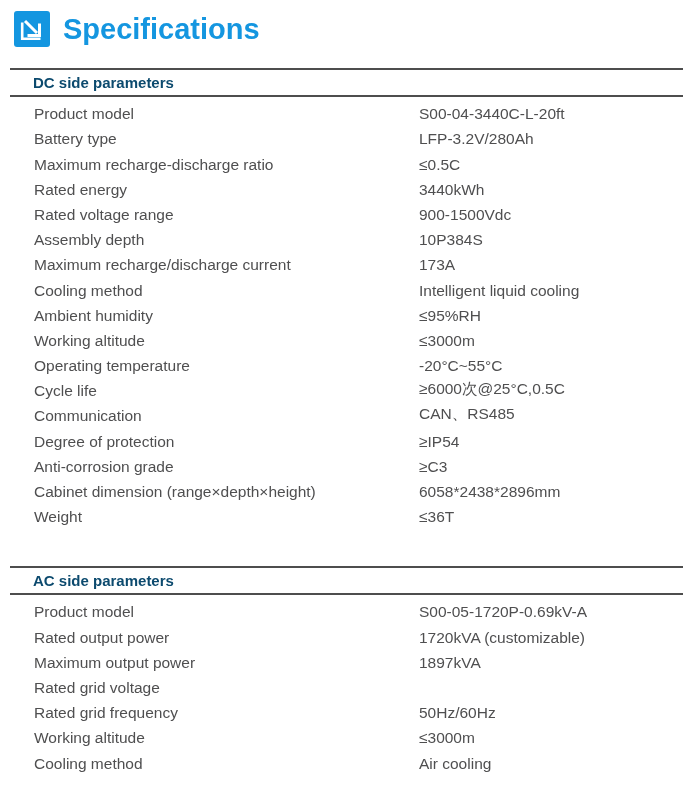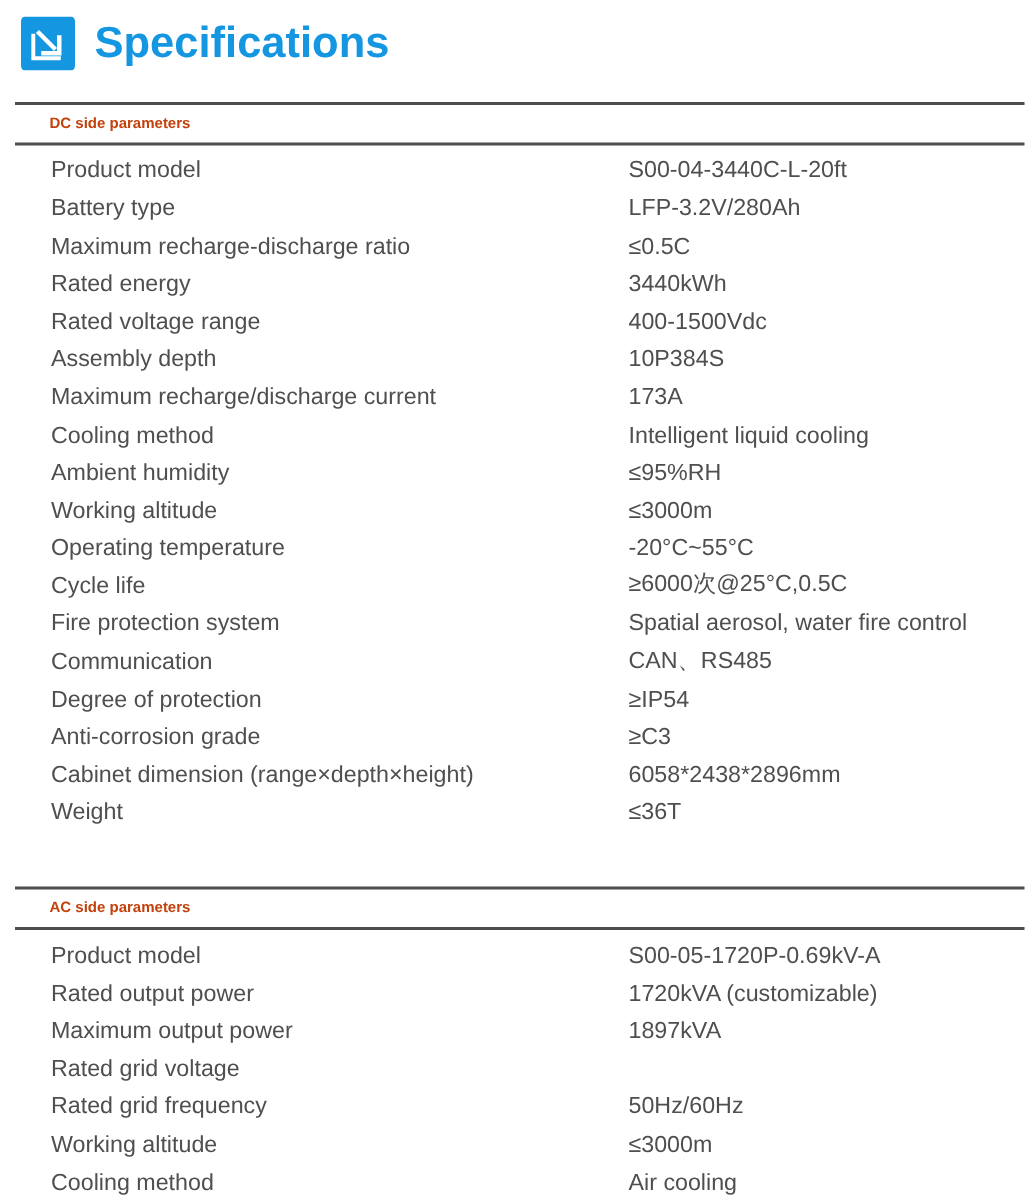--- a/index.html
+++ b/index.html
@@ -11,21 +11,21 @@
   .page-header{display:flex;align-items:center;gap:13px;padding:11px 0 0 14px;}
   .title-icon{width:36px;height:36px;flex:0 0 36px;}
   .title-icon svg{display:block;}
   .page-title{margin:0;font-size:29px;font-weight:700;color:#1496e0;line-height:36px;}
   .tables{margin:21px 6px 0 10px;}
   .spec-section + .spec-section{margin-top:40px;}
   .section-header{
     border-top:2px solid #4d4d4d;border-bottom:2px solid #4d4d4d;
     padding:2px 0 2px 23px;
   }
-  .section-title{margin:0;font-size:10px;line-height:21px;font-weight:700;color:#c2410c;}
+  .section-title{margin:0;font-size:15px;line-height:21px;font-weight:700;color:#0c4a6e;}
   .spec-rows{padding-top:1px;}
   .spec-row{display:flex;align-items:flex-end;height:25.2px;padding-left:24px;font-size:15.5px;}
   .spec-label{flex:0 0 385px;width:385px;white-space:nowrap;}
   .spec-value{flex:1;white-space:nowrap;}
 </style>
 </head>
 <body>
 
 <div class="page">
 
@@ -62,21 +62,21 @@
     <span class="spec-value">≤0.5C</span>
   </div>
 
   <div class="spec-row">
     <span class="spec-label">Rated energy</span>
     <span class="spec-value">3440kWh</span>
   </div>
 
   <div class="spec-row">
     <span class="spec-label">Rated voltage range</span>
-    <span class="spec-value">400-1500Vdc</span>
+    <span class="spec-value">900-1500Vdc</span>
   </div>
 
   <div class="spec-row">
     <span class="spec-label">Assembly depth</span>
     <span class="spec-value">10P384S</span>
   </div>
 
   <div class="spec-row">
     <span class="spec-label">Maximum recharge/discharge current</span>
     <span class="spec-value">173A</span>
@@ -100,24 +100,20 @@
   <div class="spec-row">
     <span class="spec-label">Operating temperature</span>
     <span class="spec-value">-20°C~55°C</span>
   </div>
 
   <div class="spec-row">
     <span class="spec-label">Cycle life</span>
     <span class="spec-value">≥6000次@25°C,0.5C</span>
   </div>
 
-  <div class="spec-row">
-    <span class="spec-label">Fire protection system</span>
-    <span class="spec-value">Spatial aerosol, water fire control</span>
-  </div>
 
   <div class="spec-row">
     <span class="spec-label">Communication</span>
     <span class="spec-value">CAN、RS485</span>
   </div>
 
   <div class="spec-row">
     <span class="spec-label">Degree of protection</span>
     <span class="spec-value">≥IP54</span>
   </div>

